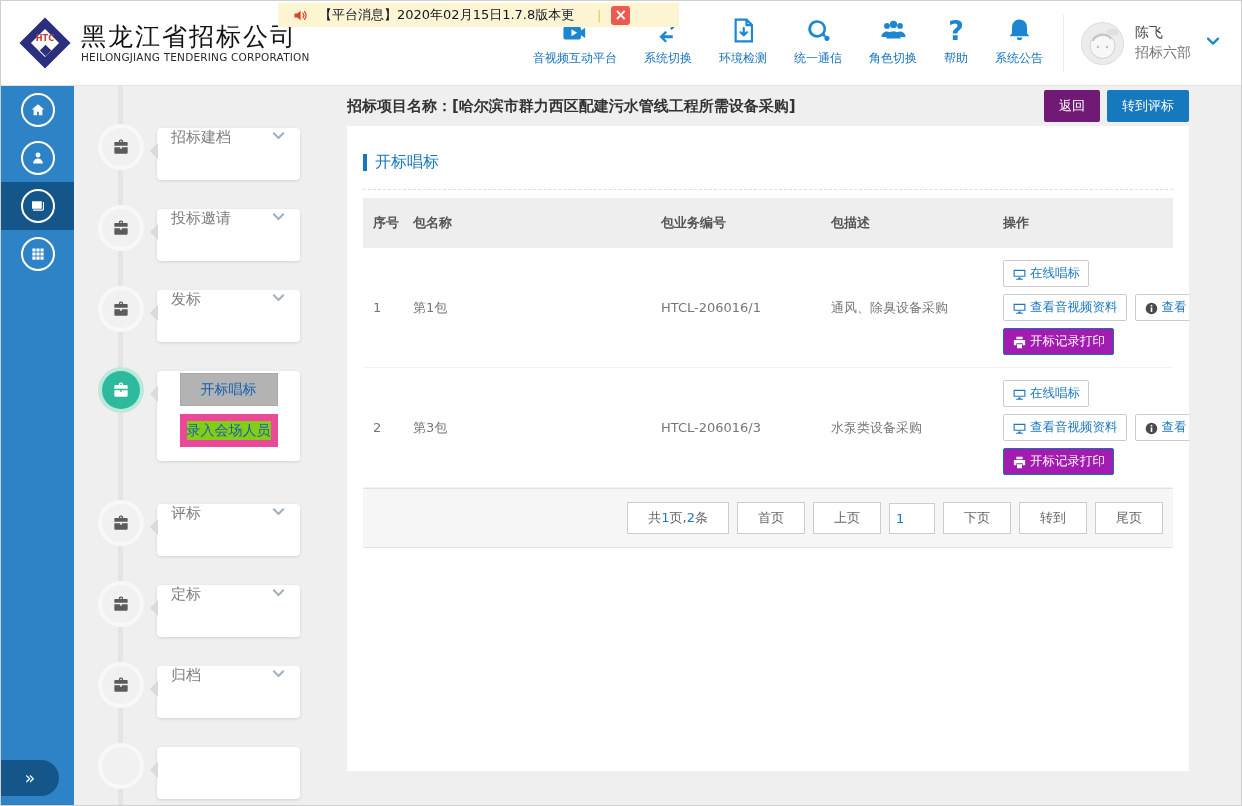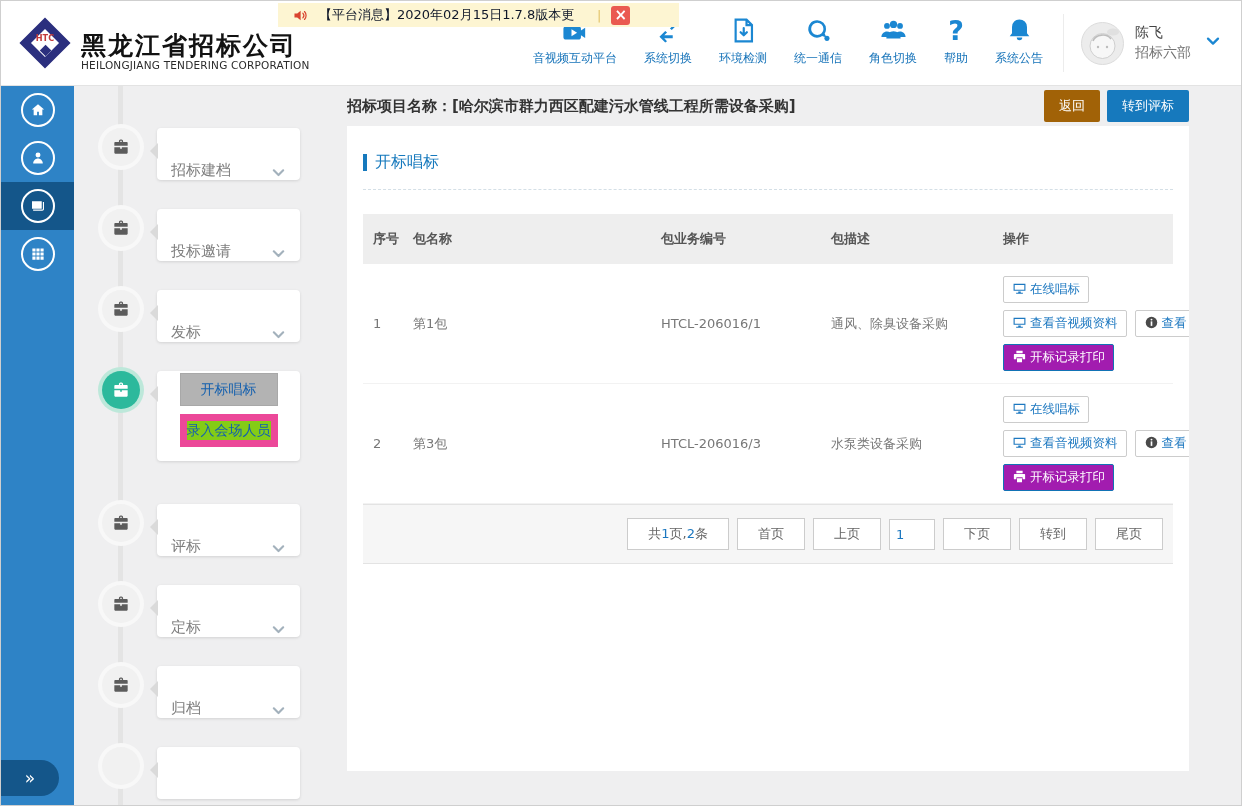--- a/index.html
+++ b/index.html
@@ -1,23 +1,23 @@
 <!DOCTYPE html>
 <html><head>
 <meta charset="utf-8">
 <style>
   *{margin:0;padding:0;box-sizing:border-box;font-family:"DejaVu Sans","Liberation Sans",sans-serif}
   html,body{background:#fff}
   .app{width:1242px;height:806px;border:1px solid #cfcfcf;overflow:hidden;background:#efeff0;position:relative}
 
   
   .topbar{height:85px;background:#fff;border-bottom:1px solid #e3e3e3;display:flex;align-items:center;padding:0 20px 0 16px;position:relative}
-  .logo{display:flex;align-items:flex-end;gap:8px}
+  .logo{display:flex;align-items:center;gap:8px}
   .logo-mark svg{width:56px;height:56px;display:block}
-  .logo-cn{font-size:25px;font-weight:bold;color:#121212;letter-spacing:2px;line-height:1.1}
+  .logo-cn{font-size:25px;font-weight:normal;color:#121212;letter-spacing:2px;line-height:1.1}
   .logo-en{font-size:10.5px;color:#2b2b2b;letter-spacing:.2px}
 
   .notice{position:absolute;left:277px;top:2px;height:24px;width:401px;background:#fdf5d2;display:flex;align-items:center;gap:10px;padding:0 8px 0 14px}
   .notice-spk{width:17px;height:17px;color:#d9442f;flex-shrink:0}
   .notice-spk svg{width:100%;height:100%}
   .notice-msg{font-size:13px;color:#0f172a;white-space:nowrap;overflow:hidden;width:268px}
   .notice-div{color:#e3c36a;font-size:13px}
   .notice-close{width:19px;height:19px;background:#ea5a50;border-radius:3px;color:#fff;display:flex;align-items:center;justify-content:center;font-size:15px;font-weight:bold;cursor:pointer;line-height:1}
 
   .topnav{margin-left:auto;display:flex;align-items:flex-end;gap:27px;padding-bottom:4px}
@@ -49,52 +49,52 @@
   .stepper{width:257px;position:relative;padding-top:42px;flex-shrink:0;overflow:hidden}
   .stepper::before{content:"";position:absolute;left:44px;top:0;bottom:0;width:5px;background:#e4e4e4}
   .step{display:flex;margin-bottom:29px;position:relative}
   .step.expanded{margin-bottom:43px}
   .step-icon{width:38px;height:38px;border-radius:50%;background:#f1f1f1;box-shadow:0 0 0 4px #f8f8f8;display:flex;align-items:center;justify-content:center;margin-left:28px;flex-shrink:0;z-index:1}
   .step-icon svg{width:20px;height:20px;color:#5c5c5c}
   .step.active .step-icon{background:#2cb99c;box-shadow:0 0 0 4px #bde8da}
   .step.active .step-icon svg{color:#fff}
   .step-card{background:#fff;border-radius:4px;box-shadow:0 1px 3px rgba(0,0,0,.12);margin-left:17px;width:143px;position:relative}
   .step-card::before{content:"";position:absolute;left:-7px;top:15px;border:8px solid transparent;border-left:none;border-right:8px solid #dadada}
-  .step-head{height:52px;display:flex;align-items:flex-end;padding:0 14px;cursor:pointer}
+  .step-head{height:52px;display:flex;align-items:flex-start;padding:0 14px;cursor:pointer}
   .step-label{flex:1;font-size:15px;color:#7e7e7e}
   .step-caret{color:#a3b1bc;display:flex}
   .step-caret svg{width:15px;height:15px}
   .step.active .step-caret svg{transform:rotate(180deg)}
   .step-subs{display:flex;flex-direction:column;gap:8px;padding:2px 0 14px;align-items:center}
   .sub-btn{width:98px;height:33px;display:flex;align-items:center;justify-content:center;font-size:14px;color:#1560ae;cursor:pointer;white-space:nowrap}
   .sub-btn.active{background:#b3b3b3;border:1px solid #a8a8a8}
   .sub-btn.outline{background:#84cc16;border:7px solid #ec4899}
 
   
   .main{flex:1;padding:0 52px 0 16px;min-width:0}
   .pagehead{height:40px;display:flex;align-items:center;gap:7px}
   .page-title{flex:1;font-size:15px;font-weight:bold;color:#333;white-space:nowrap;overflow:hidden}
   .btn{border:none;font-size:13px;color:#fff;padding:7px 15px;border-radius:2px;cursor:pointer;white-space:nowrap}
-  .btn-back{background:#a16207}
+  .btn-back{background:#701a75}
   .btn-goto{background:#1679bd}
 
   .panel{background:#fff;height:645px;padding:16px 16px 0;overflow:hidden}
   .section-head{display:flex;align-items:center;gap:8px;padding:10px 0 16px;border-bottom:1px dashed #d4dfe6}
   .section-bar{width:4px;height:17px;background:#1679bd}
   .section-title{font-size:16px;color:#1679bd}
 
-  .table{margin-top:24px}
+  .table{margin-top:8px}
   .trow{display:grid;grid-template-columns:40px 248px 170px 172px 1fr;align-items:center}
   .thead{background:#eee;min-height:50px}
   .tcell{font-size:13px;color:#777;padding:8px 4px 8px 10px;word-break:break-all}
   .thead .tcell{color:#555;font-weight:bold;line-height:1.35}
   .tbody-row{min-height:114px;border-bottom:1px solid #f2f2f2}
   .actions{display:flex;flex-direction:column;gap:7px;padding:12px 0 12px 10px;align-items:flex-start}
   .action-line{display:flex;gap:8px}
-  .act-btn{display:inline-flex;align-items:flex-start;gap:3px;border:1px solid #ccc;background:#fff;color:#1d78c0;font-size:12.5px;padding:4px 8px;border-radius:2px;cursor:pointer;white-space:nowrap}
+  .act-btn{display:inline-flex;align-items:flex-end;gap:3px;border:1px solid #ccc;background:#fff;color:#1d78c0;font-size:12.5px;padding:4px 8px;border-radius:2px;cursor:pointer;white-space:nowrap}
   .act-btn svg{width:15px;height:15px;flex-shrink:0}
   .act-btn .info-ic{color:#4a4a4a;display:flex}
   .act-btn.primary{background:#a21caf;border-color:#1273b5;color:#fff}
 
   .pagebar{background:#f6f6f6;border-top:1px solid #e3e3e3;border-bottom:1px solid #e3e3e3;display:flex;justify-content:flex-end;align-items:center;gap:8px;padding:13px 10px}
   .pg-box{background:#fff;border:1px solid #ccc;padding:6px 20px;font-size:13px;color:#666;cursor:pointer;white-space:nowrap}
   .pg-summary{cursor:default}
   .pg-num{color:#1d78c0}
   .pg-input{width:46px;height:31px;border:1px solid #ccc;color:#1d78c0;font-size:13px;padding:0 6px;background:#fff}
 </style>

